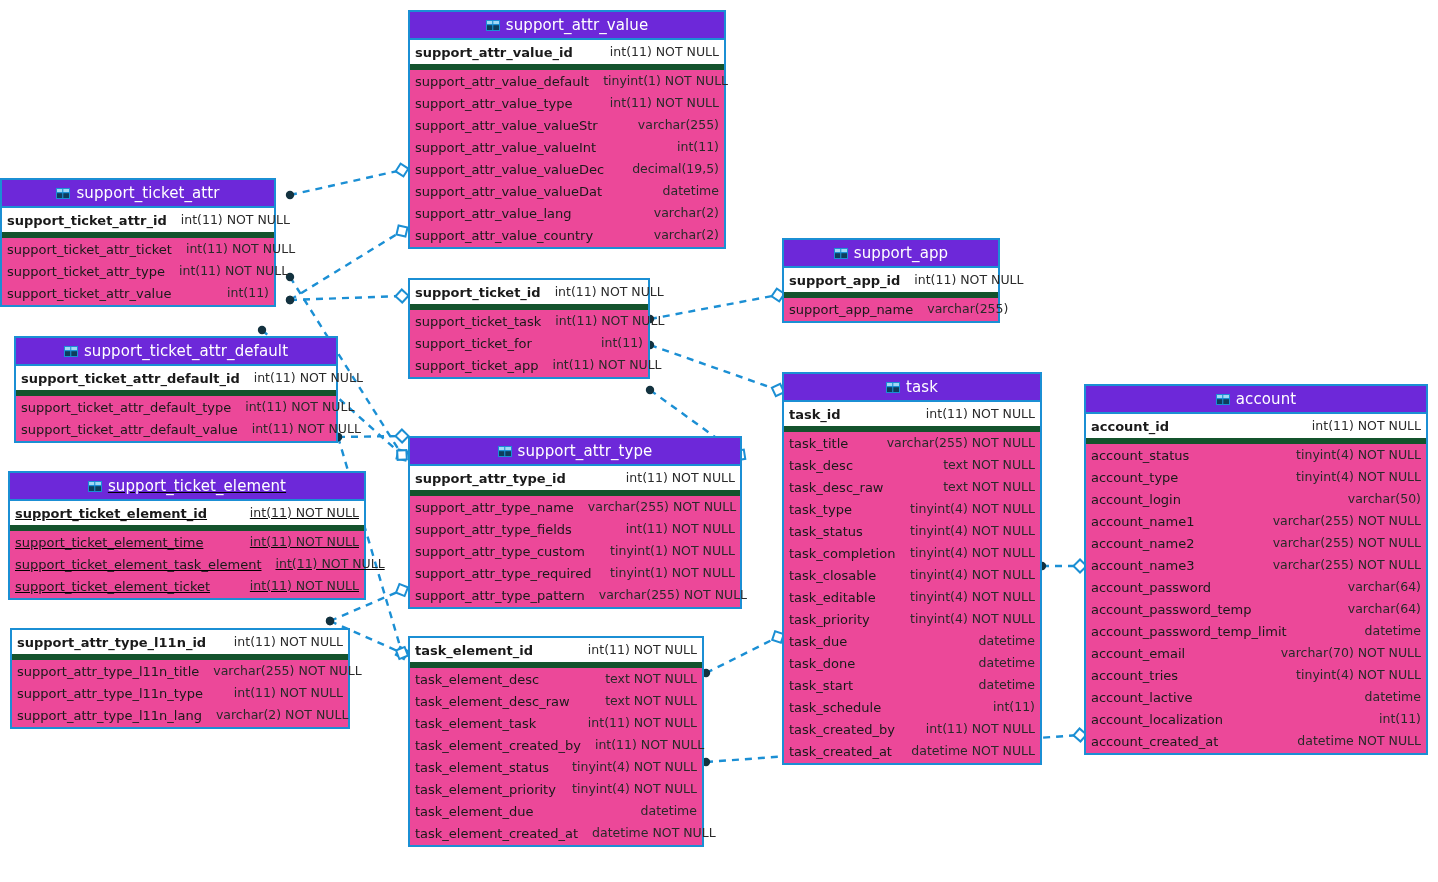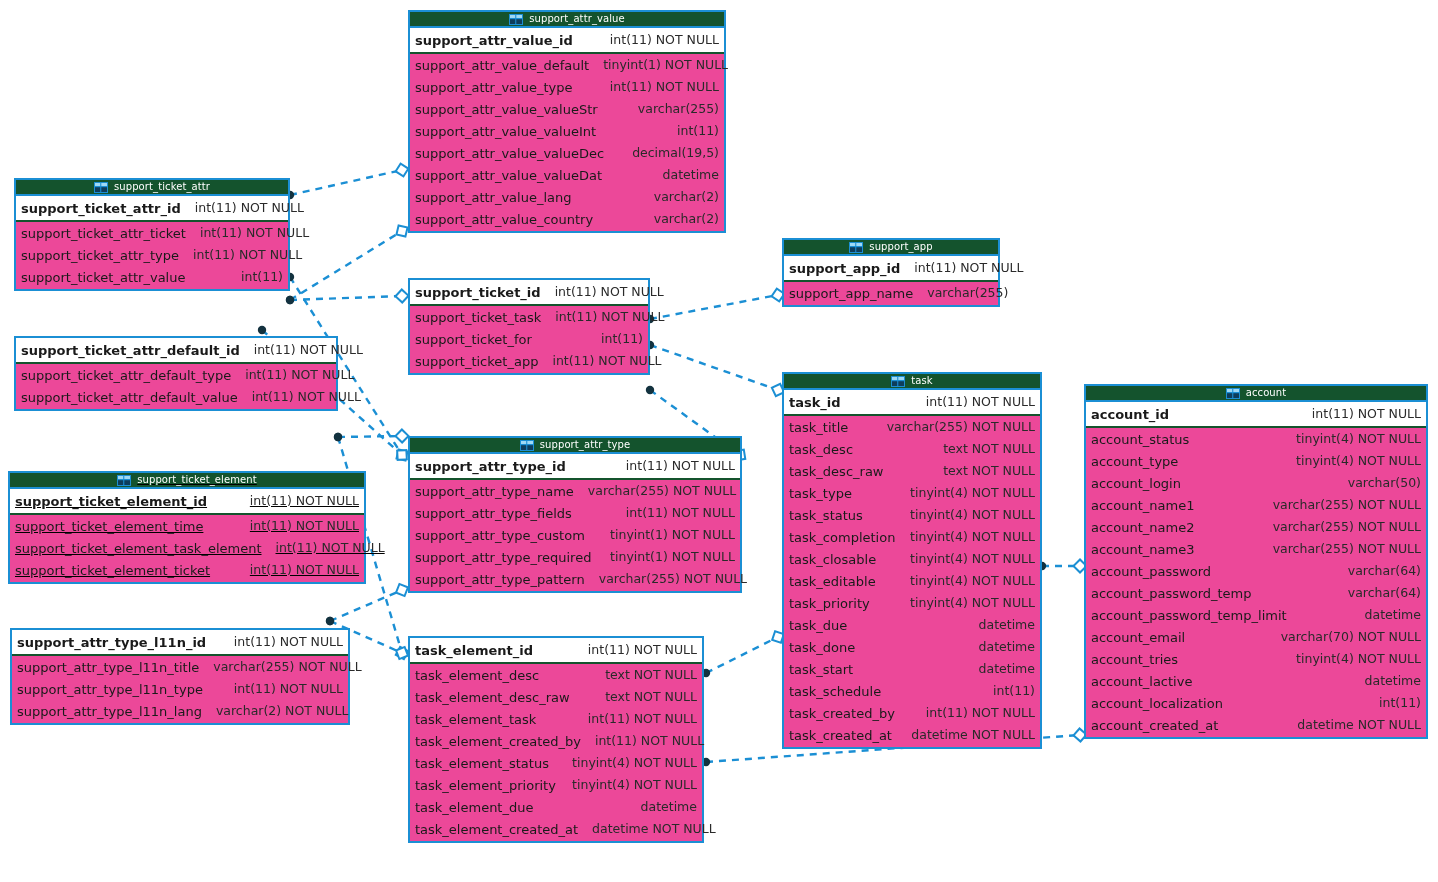--- a/index.html
+++ b/index.html
@@ -25,42 +25,42 @@
   }
   .entity {
     position: absolute;
     background: #f4f4f4;
     border: 2px solid #1b8fd4;
     z-index: 5;
     font-size: 13px;
     line-height: 1;
   }
   .entity-header {
-    background: #14532d;
+    background: #6d28d9;
     color: #ffffff;
-    height: 16px;
+    height: 28px;
     display: flex;
     align-items: center;
     justify-content: center;
     gap: 6px;
-    font-size: 10px;
+    font-size: 15px;
     letter-spacing: 0.1px;
     border-bottom: 2px solid #1b8fd4;
   }
   .table-icon {
     display: inline-block;
     width: 14px; height: 11px;
     position: relative;
     flex: 0 0 auto;
   }
   .table-icon svg { display: block; }
   .entity-title { white-space: nowrap; }
   .pk-row {
     background: #ffffff;
-    border-bottom: 2px solid #14532d;
+    border-bottom: 6px solid #14532d;
   }
   .row {
     display: flex;
     align-items: center;
     justify-content: space-between;
     height: 22px;
     padding: 0 5px;
     white-space: nowrap;
     color: #1a1a1a;
   }
@@ -180,21 +180,21 @@
           <div class="row">
             <span class="col-name">support_attr_value_lang</span>
             <span class="col-type">varchar(2)</span>
           </div>
           <div class="row">
             <span class="col-name">support_attr_value_country</span>
             <span class="col-type">varchar(2)</span>
           </div>
         </div>
   </div>
-      <div class="entity" style="left: 14px; top: 178px; width: 276px;">
+      <div class="entity" style="left: 0; top: 178px; width: 276px;">
     <div class="entity-header">
       <span class="table-icon">
         <svg width="14" height="11" viewBox="0 0 14 11">
           <rect x="0" y="0" width="14" height="11" fill="#1b8fd4"></rect>
           <rect x="1" y="1" width="5.2" height="3" fill="#9fd9f5"></rect>
           <rect x="7.3" y="1" width="5.7" height="3" fill="#9fd9f5"></rect>
           <rect x="1" y="5.2" width="5.2" height="4.8" fill="#0d3d5c"></rect>
           <rect x="7.3" y="5.2" width="5.7" height="4.8" fill="#0d3d5c"></rect>
         </svg>
       </span>
@@ -263,20 +263,32 @@
             <span class="col-name">support_ticket_for</span>
             <span class="col-type">int(11)</span>
           </div>
           <div class="row">
             <span class="col-name">support_ticket_app</span>
             <span class="col-type">int(11) NOT NULL</span>
           </div>
         </div>
   </div>
       <div class="entity" style="left: 14px; top: 336px; width: 324px;">
+    <div class="entity-header">
+      <span class="table-icon">
+        <svg width="14" height="11" viewBox="0 0 14 11">
+          <rect x="0" y="0" width="14" height="11" fill="#1b8fd4"></rect>
+          <rect x="1" y="1" width="5.2" height="3" fill="#9fd9f5"></rect>
+          <rect x="7.3" y="1" width="5.7" height="3" fill="#9fd9f5"></rect>
+          <rect x="1" y="5.2" width="5.2" height="4.8" fill="#0d3d5c"></rect>
+          <rect x="7.3" y="5.2" width="5.7" height="4.8" fill="#0d3d5c"></rect>
+        </svg>
+      </span>
+      <span class="entity-title">support_ticket_attr_default</span>
+    </div>
     <div class="pk-row">
       <div class="row">
         <span class="col-name">support_ticket_attr_default_id</span>
         <span class="col-type">int(11) NOT NULL</span>
       </div>
     </div>
     <div class="body-rows">
           <div class="row">
             <span class="col-name">support_ticket_attr_default_type</span>
             <span class="col-type">int(11) NOT NULL</span>

